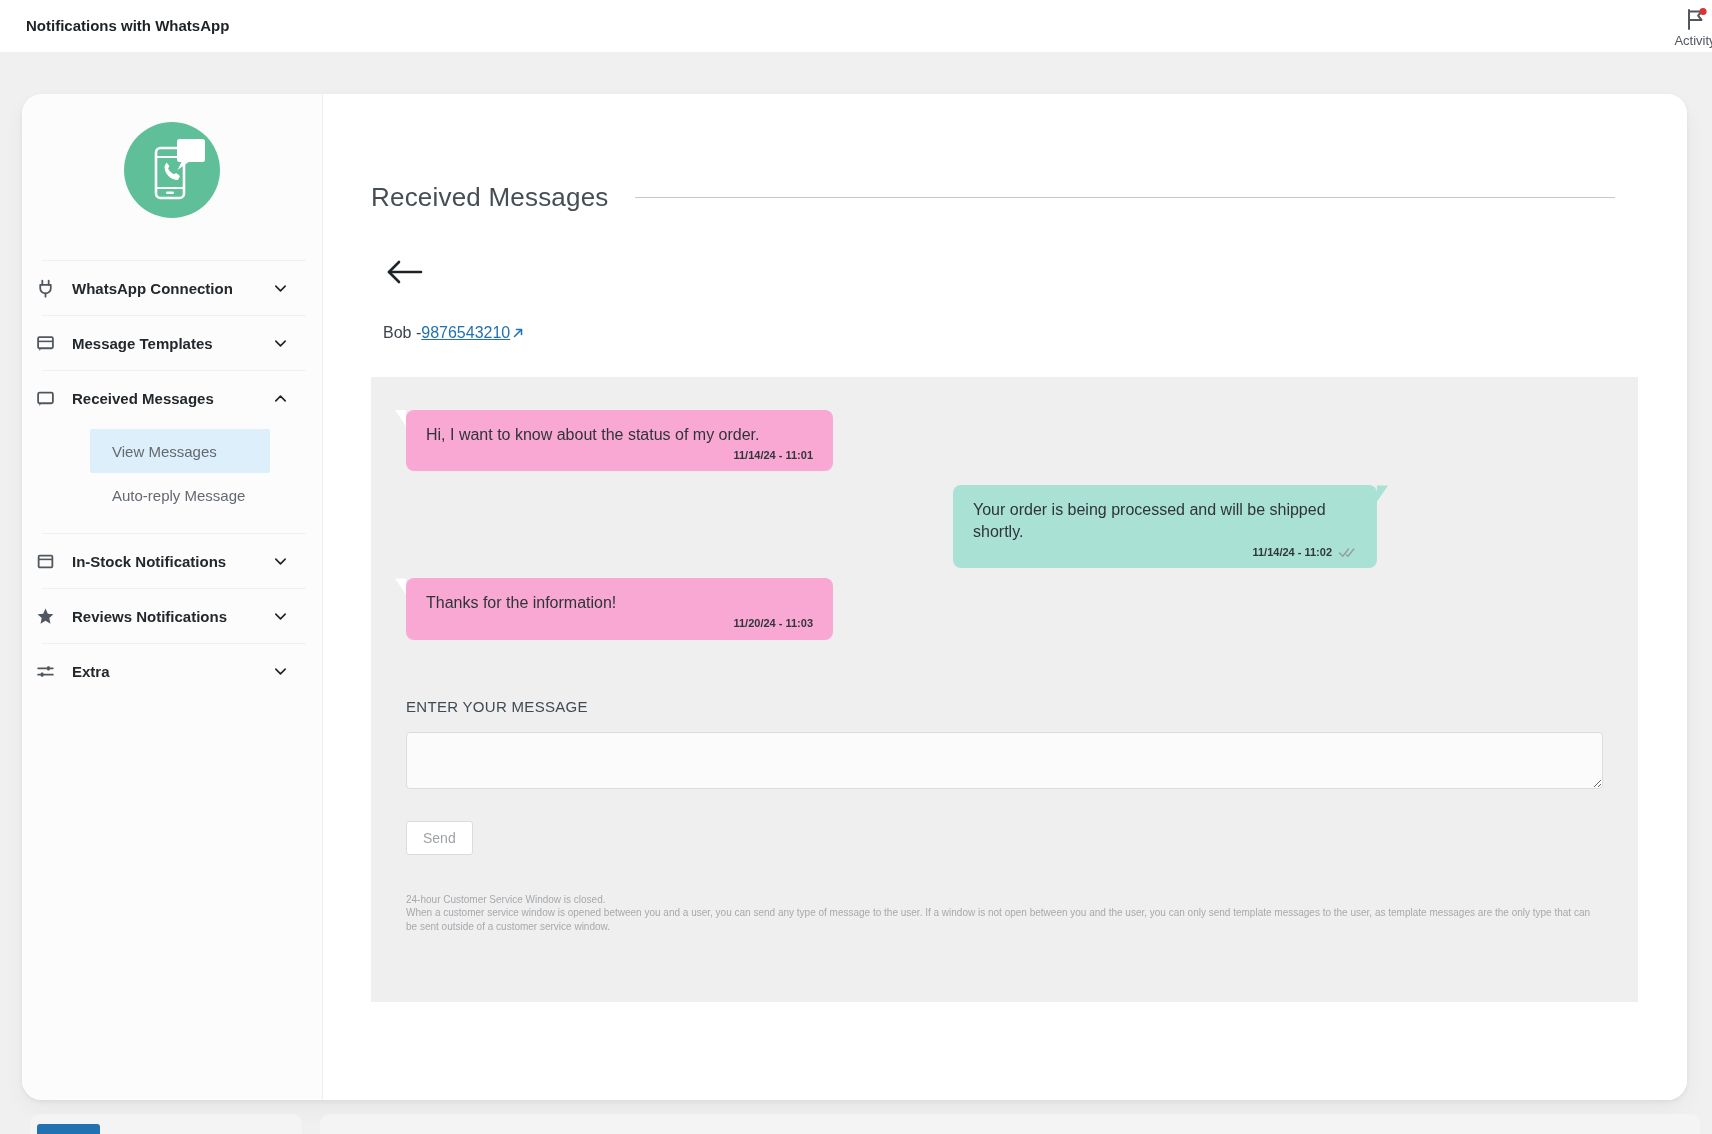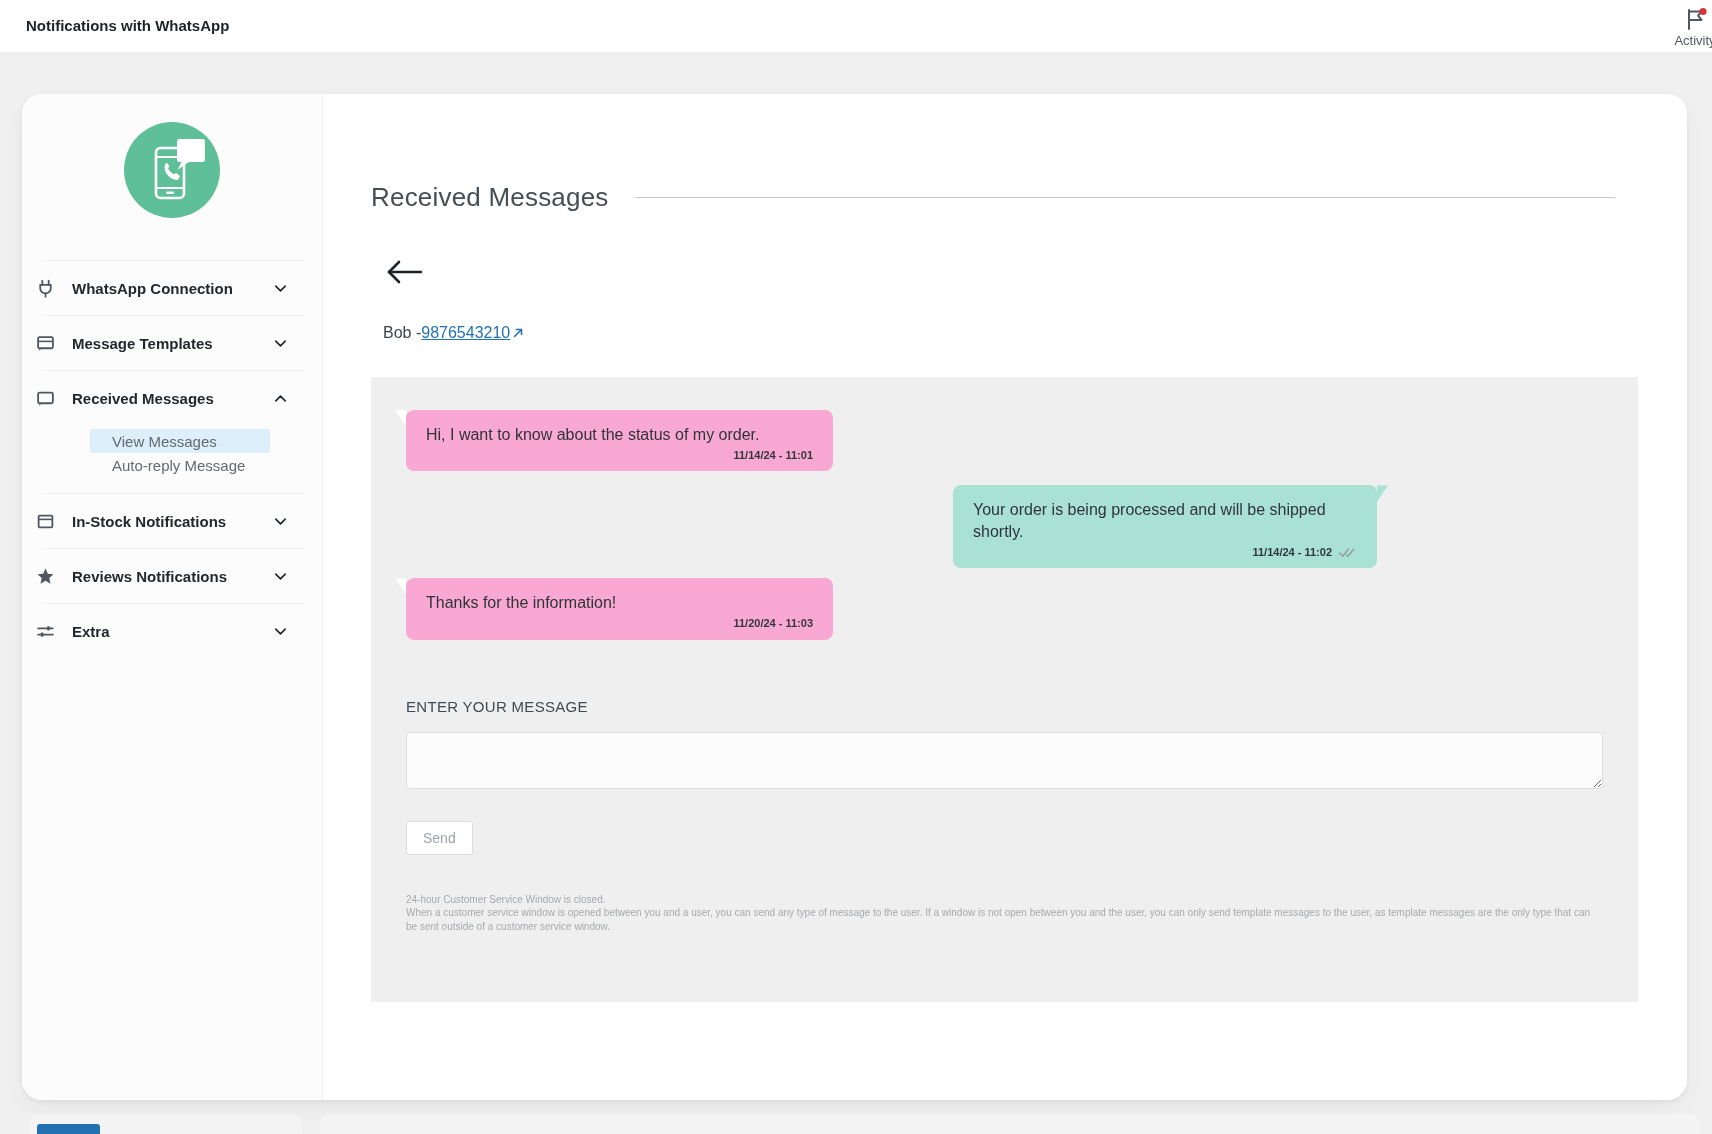--- a/index.html
+++ b/index.html
@@ -36,21 +36,21 @@
   .menu-item {
     height:54px; display:flex; align-items:center;
     padding:0 34px 0 13px; gap:17px; cursor:pointer;
   }
   .menu-item .mi-label { font-size:15px; font-weight:700; color:#23282d; }
   .menu-item .mi-icon { width:20px; height:20px; flex:0 0 20px; display:flex; align-items:center; justify-content:center; }
   .chev { margin-left:auto; display:flex; }
   .chev.up svg { transform:rotate(180deg); }
   .submenu { padding:4px 0 16px; }
   .submenu-item {
-    height:24px; margin-left:68px; width:180px;
+    height:44px; margin-left:68px; width:180px;
     display:flex; align-items:center; padding-left:22px;
     font-size:15px; color:#646970; border-radius:2px; cursor:pointer;
   }
   .submenu-item.active { background:#ddeffa; }
 
   
   .main { position:absolute; left:301px; top:0; right:0; bottom:0; background:#fff; border-radius:0 20px 20px 0; }
   .heading-row { position:absolute; left:48px; right:72px; top:88px; display:flex; align-items:center; }
   .page-heading { font-size:26px; font-weight:400; color:#454e54; letter-spacing:.2px; white-space:nowrap; }
   .heading-rule { flex:1; height:1px; background:#c6c7c9; margin-left:26px; }

